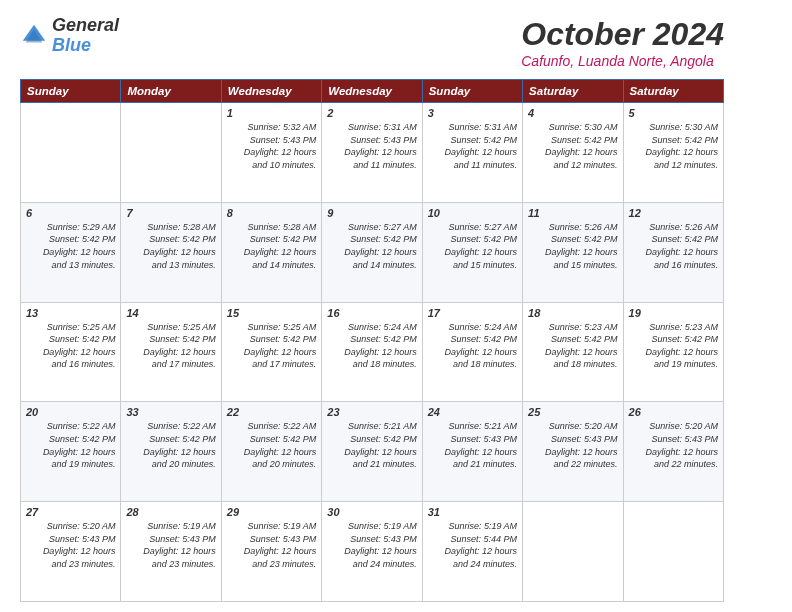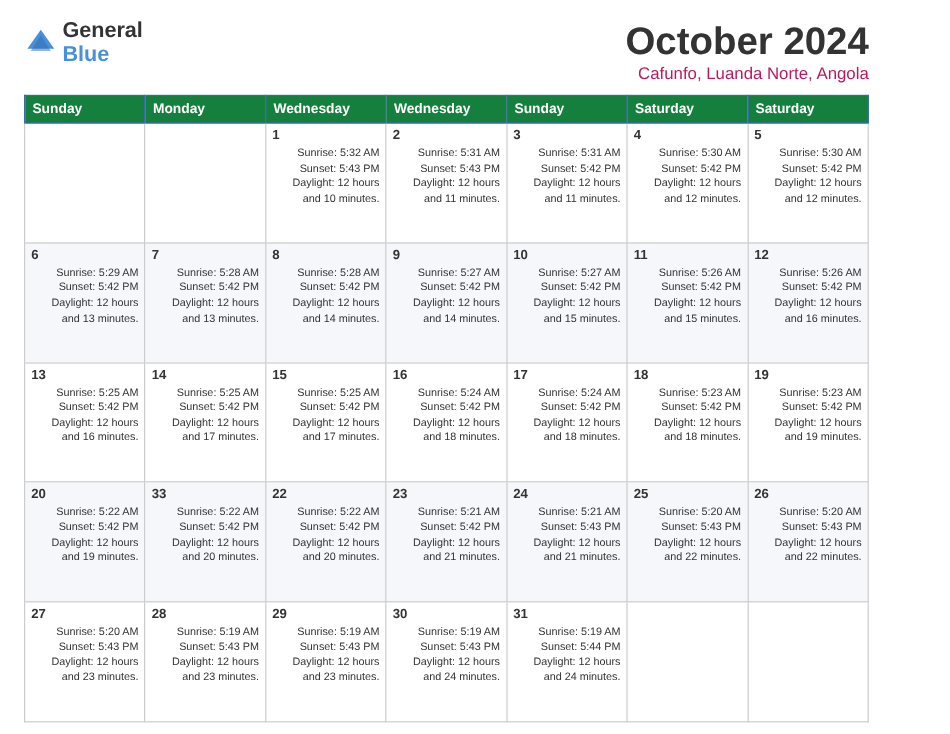--- a/index.html
+++ b/index.html
@@ -9,20 +9,21 @@
       width: 792px;
       height: 612px;
       overflow: hidden;
     }
     .page {
       width: 744px;
       height: 612px;
       padding: 16px 20px 10px 20px;
       display: flex;
       flex-direction: column;
+      font-style: italic;
     }
     .header {
       display: flex;
       justify-content: space-between;
       align-items: flex-start;
       margin-bottom: 10px;
     }
     .logo {
       display: flex;
       align-items: center;
@@ -33,38 +34,37 @@
       font-weight: bold;
       line-height: 1.1;
     }
     .logo-general { color: #333; }
     .logo-blue { color: #4a90d9; }
     .logo-icon {
       width: 28px;
       height: 28px;
     }
     .title-block {
-      text-align: right;
     }
     .month-title {
       font-size: 32px;
       font-weight: bold;
       color: #333;
     }
     .location {
       font-size: 14px;
       color: #be185d;
     }
     .calendar-table {
       width: 100%;
       border-collapse: collapse;
       flex: 1;
     }
     .calendar-table th {
-      background-color: #15803d;
+      background-color: #7f1d1d;
       color: #fff;
       font-size: 11.5px;
       font-weight: bold;
       padding: 5px 6px;
       text-align: left;
       border: 1px solid #3a6aab;
     }
     .calendar-table td {
       border: 1px solid #ccc;
       vertical-align: top;

